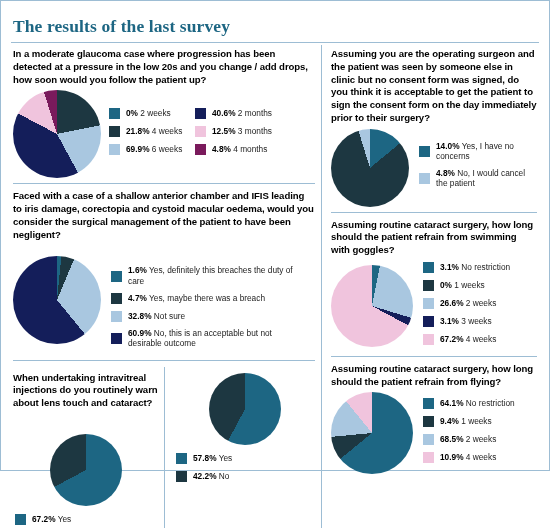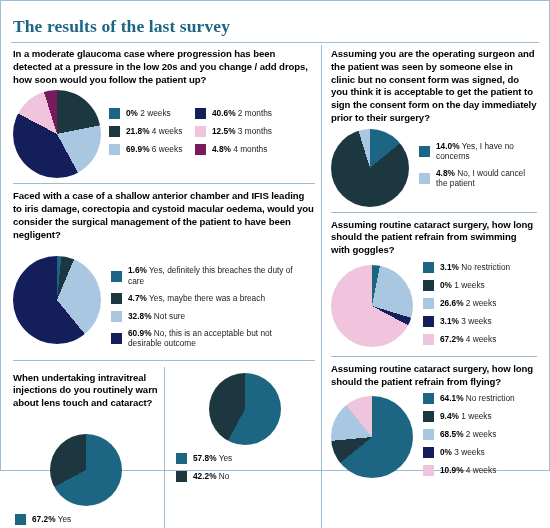--- a/index.html
+++ b/index.html
@@ -248,24 +248,20 @@
             </div>
             <div class="lg-item">
               <span class="sw" style="background:#1d3741"></span>
               <span class="lg-tx"><b>9.4%</b> <span>1 weeks</span></span>
             </div>
             <div class="lg-item">
               <span class="sw" style="background:#a9c7e0"></span>
               <span class="lg-tx"><b>68.5%</b> <span>2 weeks</span></span>
             </div>
             <div class="lg-item">
-              <span class="sw" style="background:#141e5a"></span>
-              <span class="lg-tx"><b>0%</b> <span>3 weeks</span></span>
-            </div>
-            <div class="lg-item">
               <span class="sw" style="background:#f0c4dd"></span>
               <span class="lg-tx"><b>10.9%</b> <span>4 weeks</span></span>
             </div>
           </div>
         </div>
       </div>
 
     </div>
   </div>
 </div>

